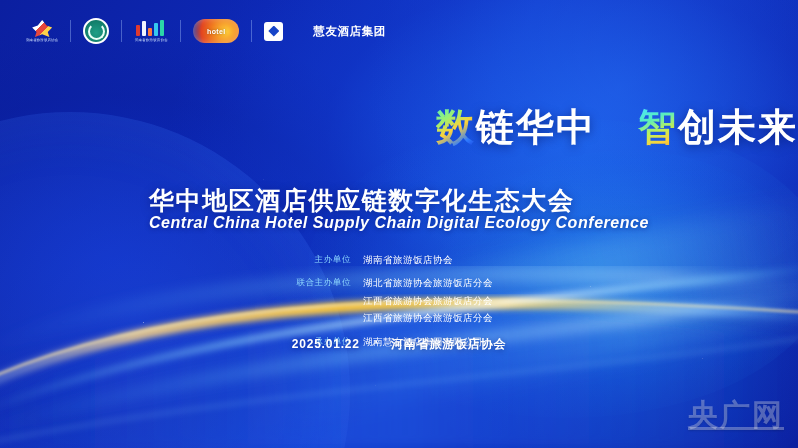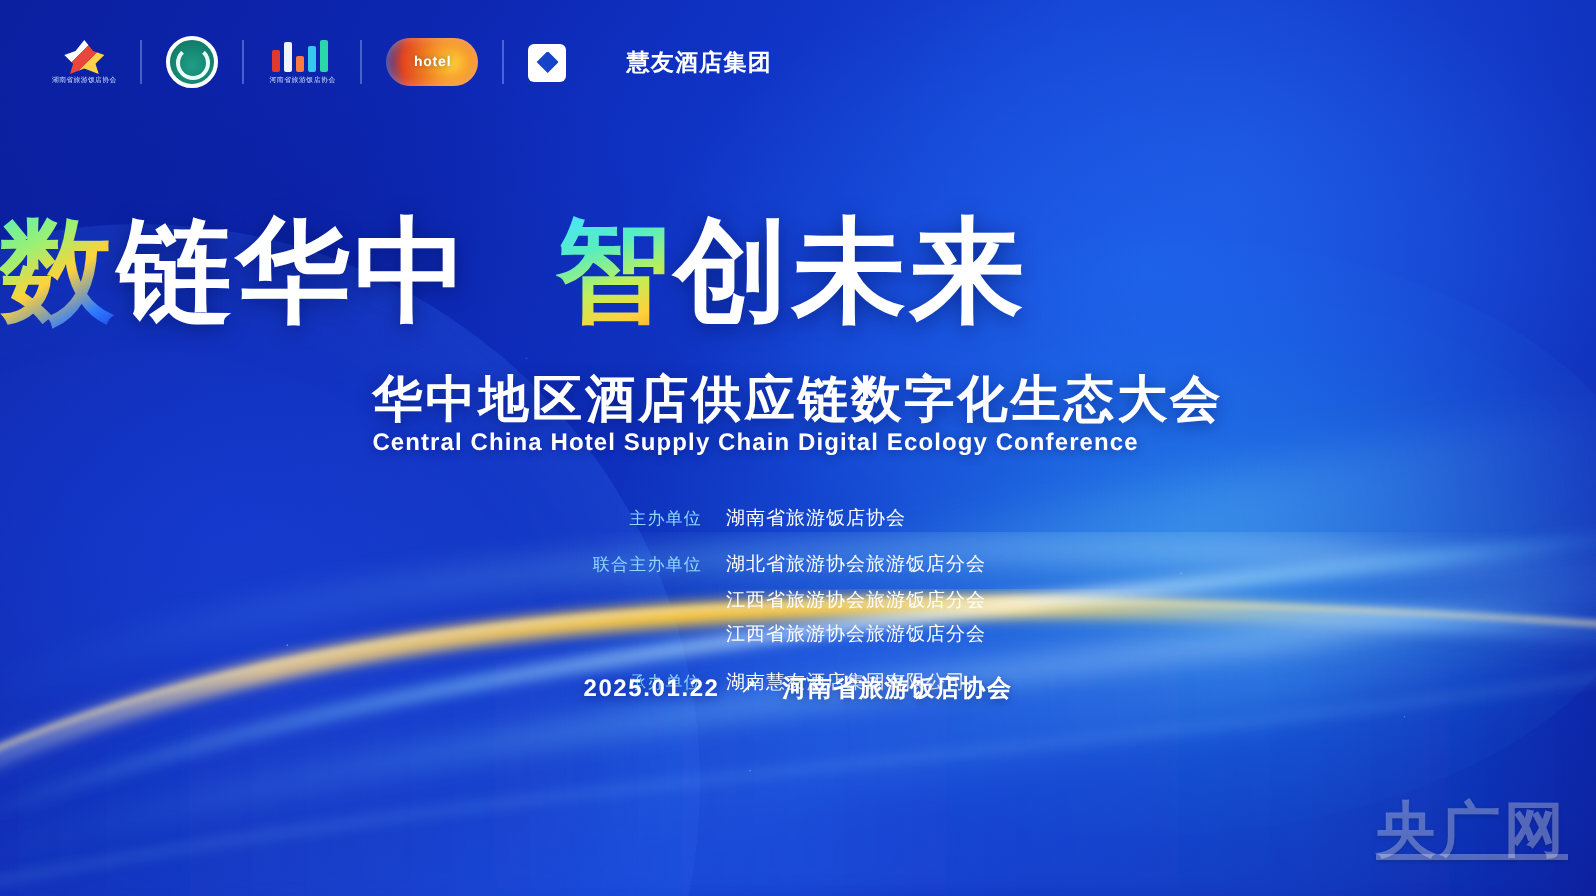--- a/index.html
+++ b/index.html
@@ -130,22 +130,22 @@
     content: ""; position: absolute; inset: 4px;
     background: #1644c8;
     clip-path: polygon(50% 0%, 100% 50%, 50% 100%, 0% 50%);
   }
   .logo-e .txt { font-size: 11.5px; font-weight: 700; color: #ffffff; letter-spacing: .6px; white-space: nowrap; margin-left: 24px; }
 
   
   .headline {
     position: absolute;
     left: 0; right: 0; top: 108px;
-    text-align: left;
-    font-size: 57px; line-height: 1;
+    text-align: right;
+    font-size: 38px; line-height: 1;
     font-weight: 900;
     letter-spacing: 2px;
     white-space: nowrap;
   }
   .headline span { display: inline-block; }
   .hl-plain { color: #ffffff; text-shadow: 0 2px 10px rgba(0,14,90,0.55); }
   .hl-grad-1 {
     background: linear-gradient(150deg, #5ef0b0 0%, #9ef070 28%, #ffd23a 52%, #2f7bff 82%, #1b46e0 100%);
     -webkit-background-clip: text; background-clip: text; color: transparent;
     -webkit-text-fill-color: transparent;
@@ -169,23 +169,24 @@
     letter-spacing: -0.5px; line-height: 1;
     text-shadow: 0 2px 8px rgba(0,14,90,0.5);
   }
   .sub-col { display: flex; flex-direction: column; gap: 2px; padding-top: 1px; }
   .sub-cn {
     font-size: 25px; font-weight: 700; color: #ffffff;
     letter-spacing: 1.6px; line-height: 1.05;
     text-shadow: 0 2px 8px rgba(0,14,90,0.5);
   }
   .sub-en {
-    font-size: 12px; font-weight: 700; color: #ffffff;
+    font-size: 16px; font-weight: 700; color: #ffffff;
     letter-spacing: 0.55px; line-height: 1.05;
     text-shadow: 0 1px 5px rgba(0,14,90,0.45);
+    font-style: italic;
   }
 
   
   .credits {
     position: absolute;
     left: 0; right: 0; top: 252px;
     display: flex; flex-direction: column; align-items: center;
     gap: 2px;
   }
   .credit-row { display: flex; align-items: flex-start; width: 264px; }

